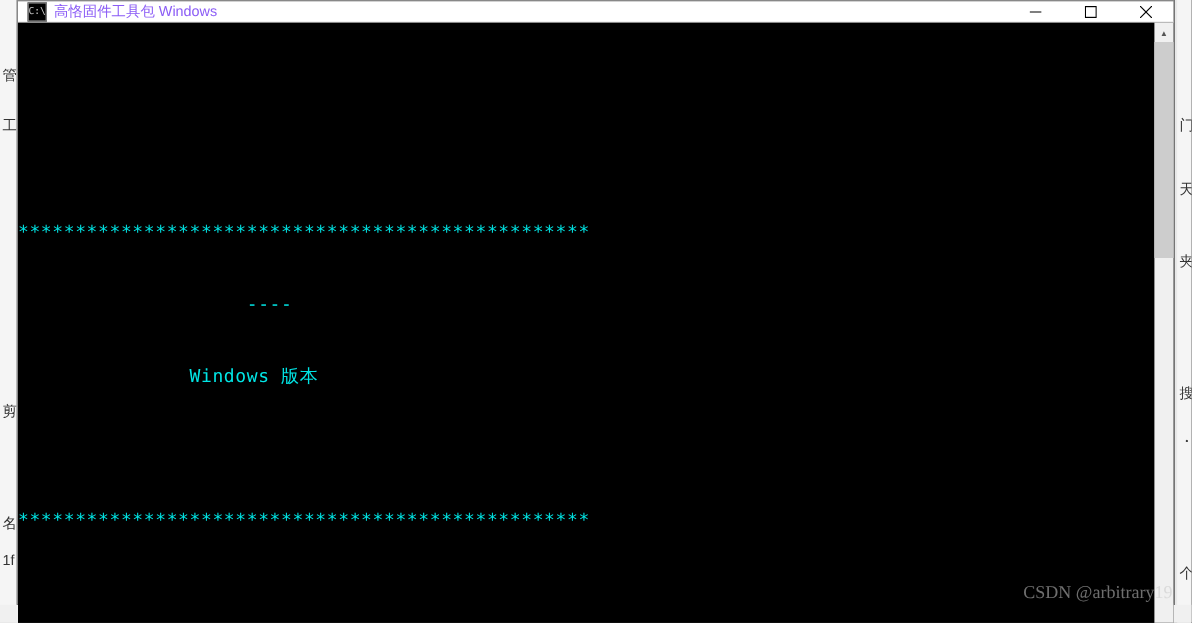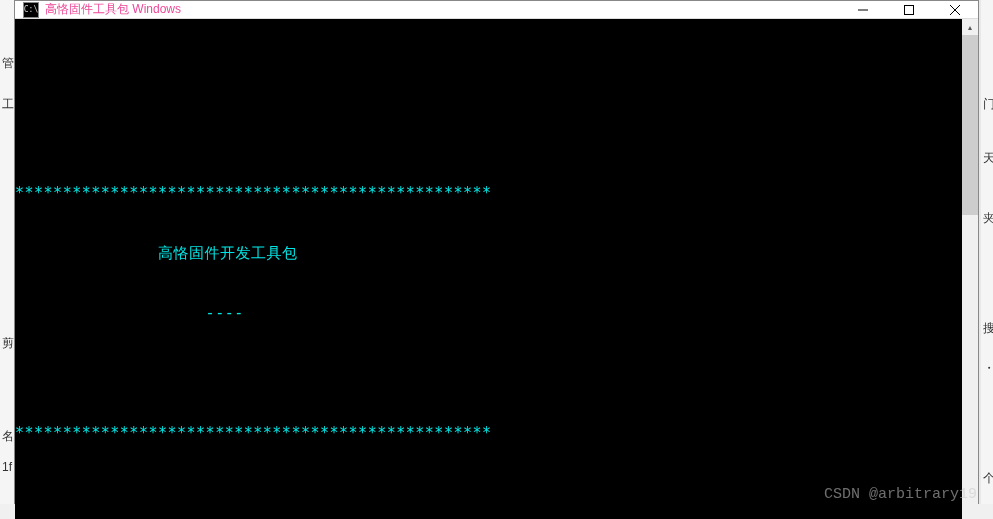--- a/index.html
+++ b/index.html
@@ -50,21 +50,21 @@
       justify-content: center;
       background: #000;
       border: 1px solid #888;
       font-size: 8px;
       color: #ccc;
       font-family: monospace;
     }
     .title-text {
       flex: 1;
       font-size: 12px;
-      color: #ec4899;
+      color: #8b5cf6;
     }
     .win-controls { display: flex; height: 100%; }
     .win-btn {
       width: 46px;
       height: 100%;
       display: flex;
       align-items: center;
       justify-content: center;
       cursor: pointer;
     }
@@ -105,21 +105,21 @@
       width: 16px;
       height: 180px;
       background: #cdcdcd;
     }
     .watermark {
       position: absolute;
       right: 16px;
       bottom: 16px;
       color: rgba(200,200,200,0.55);
       font-size: 15px;
-      font-family: Liberation Mono, monospace;
+      font-family: Liberation Serif, serif;
       pointer-events: none;
       margin-left: 28px;
     }
     .taskbar-frag {
       position: absolute;
       bottom: 0; left: 0;
       width: 100%; height: 15px;
       background: #f0f0f0;
       display: flex;
       gap: 40px;
@@ -188,22 +188,22 @@
             <line x1="10" y1="0" x2="0" y2="10" stroke="#000" stroke-width="1"></line>
           </svg>
       </div>
     </div>
   </div>
   <div class="console-wrap">
     <div class="console">
       <div class="line"></div>
       <div class="line"></div>
       <div class="line">**************************************************</div>
-      <div class="line">               高恪固件开发工具包</div>
       <div class="line">                    ----</div>
+      <div class="line">               Windows 版本</div>
       <div class="line"></div>
       <div class="line">**************************************************</div>
       
       
       
       
       
       
     </div>
     <div class="scrollbar">

